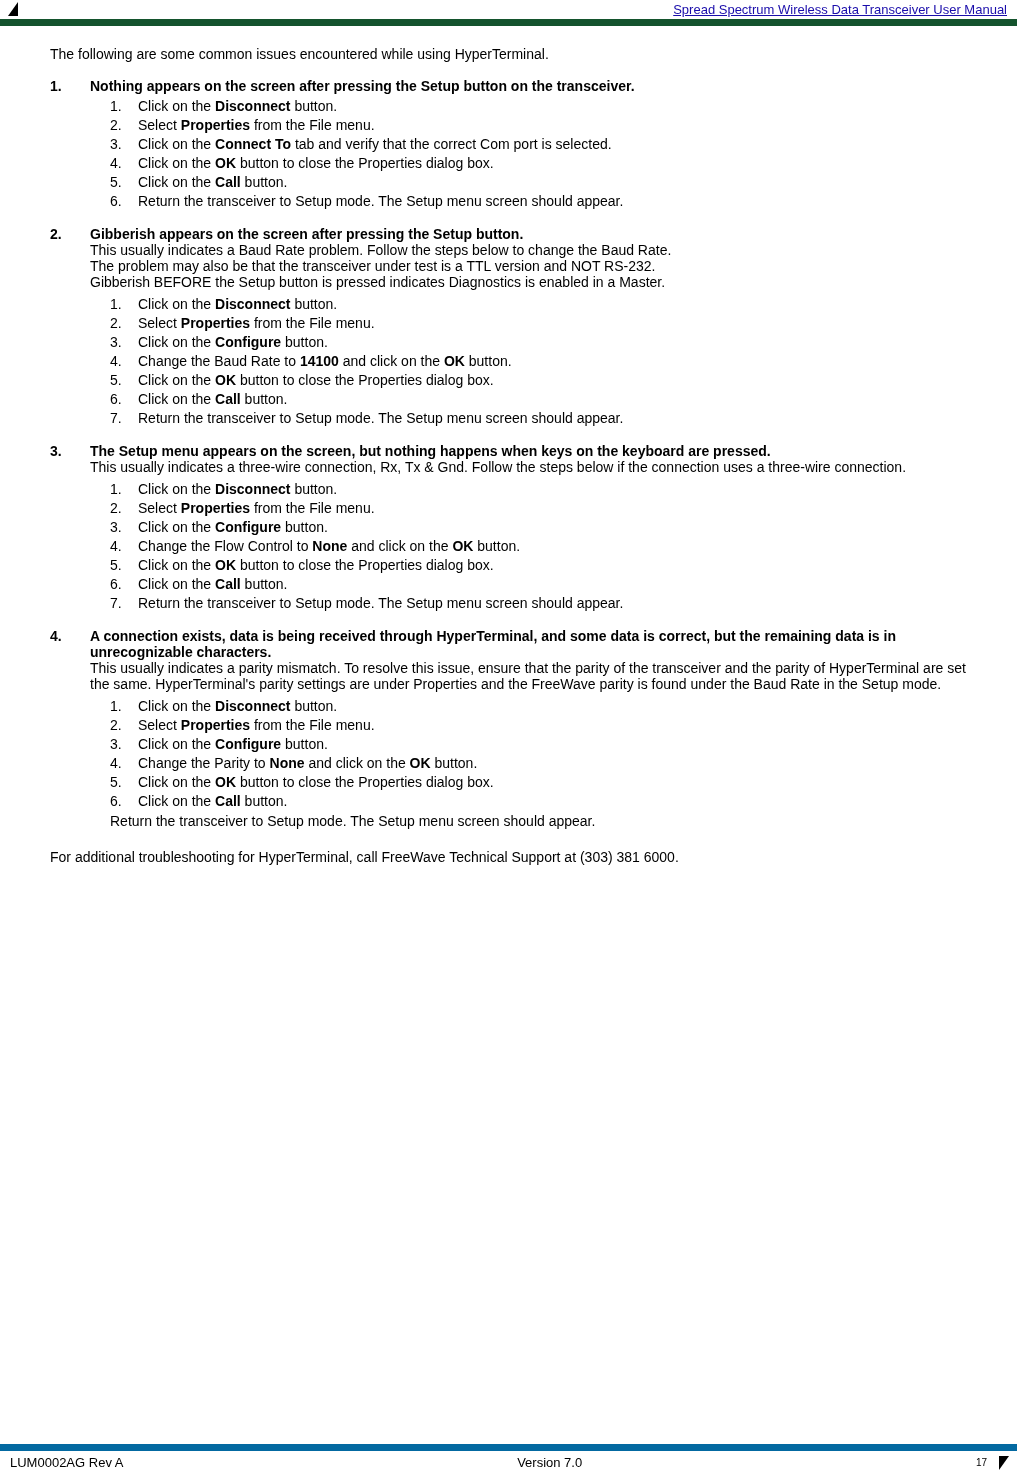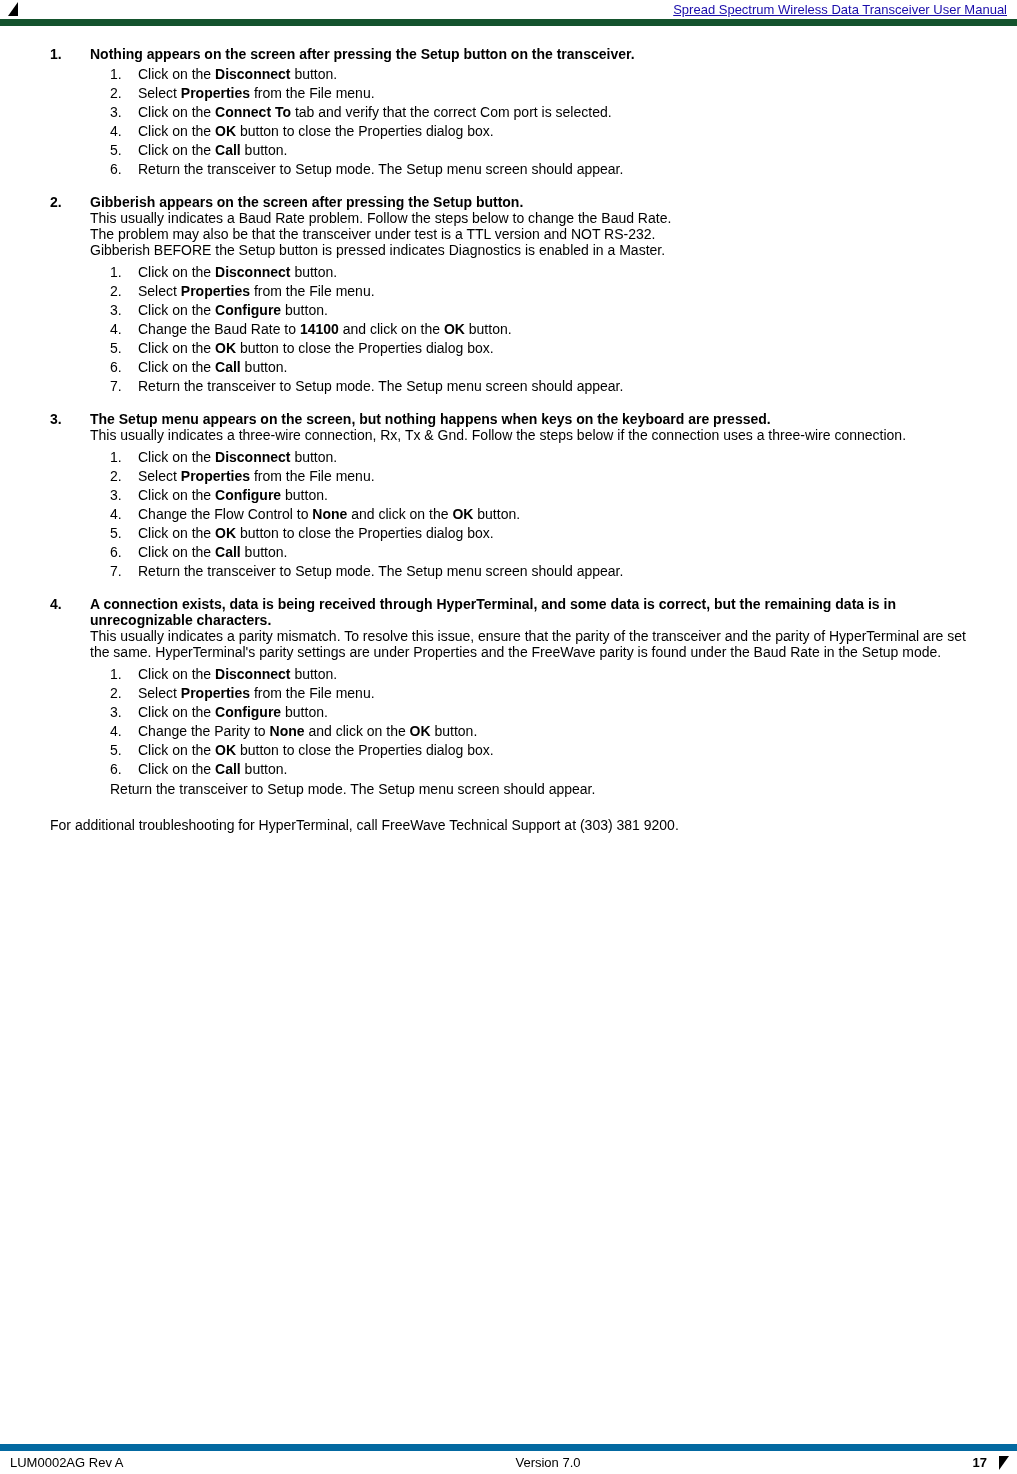--- a/index.html
+++ b/index.html
@@ -122,40 +122,40 @@
       border-right: 10px solid transparent;
       border-top: 14px solid #000;
     }
     .footer-left {
       font-size: 13px;
     }
     .footer-center {
       font-size: 13px;
     }
     .footer-right {
-      font-size: 13px;
+      font-size: 10px;
       padding-right: 20px;
-      font-weight: bold;
     }
     .additional-note {
       font-size: 14px;
       margin-top: 20px;
     }
   </style>
 </head>
 <body>
 
 <div class="header-bar">
   <div class="header-triangle"></div>
   <span class="header-title">Spread Spectrum Wireless Data Transceiver User Manual</span>
 </div>
 
 <div class="content">
 
 
+  <p class="intro-text">The following are some common issues encountered while using HyperTerminal.</p>
 
   <ol class="main-list">
 
     <li>
       <span class="main-num">1.</span>
       <div class="main-content">
         <div class="main-heading">Nothing appears on the screen after pressing the Setup button on the transceiver.</div>
         <ol class="sub-list">
           <li>
               <span class="sub-num">1.</span>
@@ -291,21 +291,21 @@
               <span class="sub-num">6.</span>
               <span class="sub-content">Click on the <b>Call</b> button.</span>
             </li>
         </ol>
         <div style="margin-left: 20px; margin-top: 4px; font-size: 14px;">Return the transceiver to Setup mode. The Setup menu screen should appear.</div>
       </div>
     </li>
 
   </ol>
 
-  <p class="additional-note">For additional troubleshooting for HyperTerminal, call FreeWave Technical Support at (303) 381 9200.</p>
+  <p class="additional-note">For additional troubleshooting for HyperTerminal, call FreeWave Technical Support at (303) 381 6000.</p>
 
 </div>
 
 <div class="footer-bar">
   <span class="footer-left">LUM0002AG Rev A</span>
   <span class="footer-center">Version 7.0</span>
   <span class="footer-right">17</span>
   <div class="footer-triangle"></div>
 </div>
 

